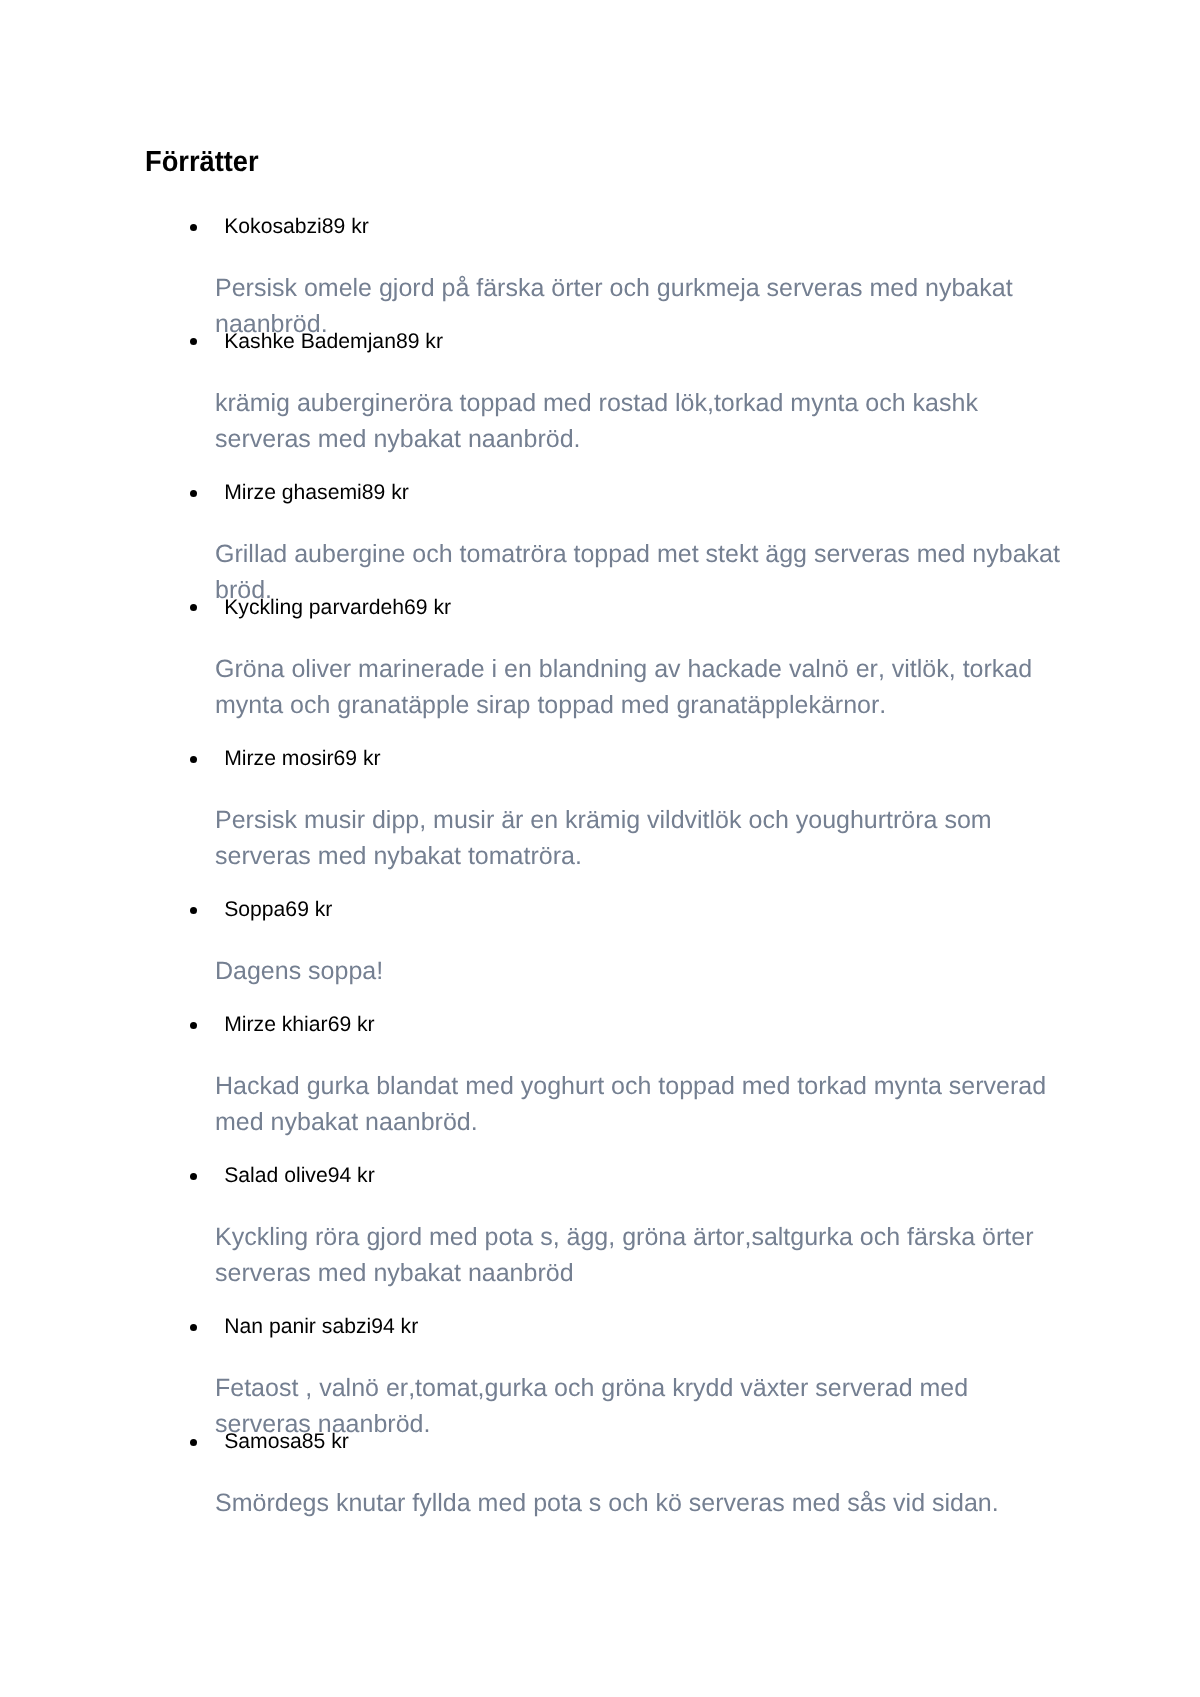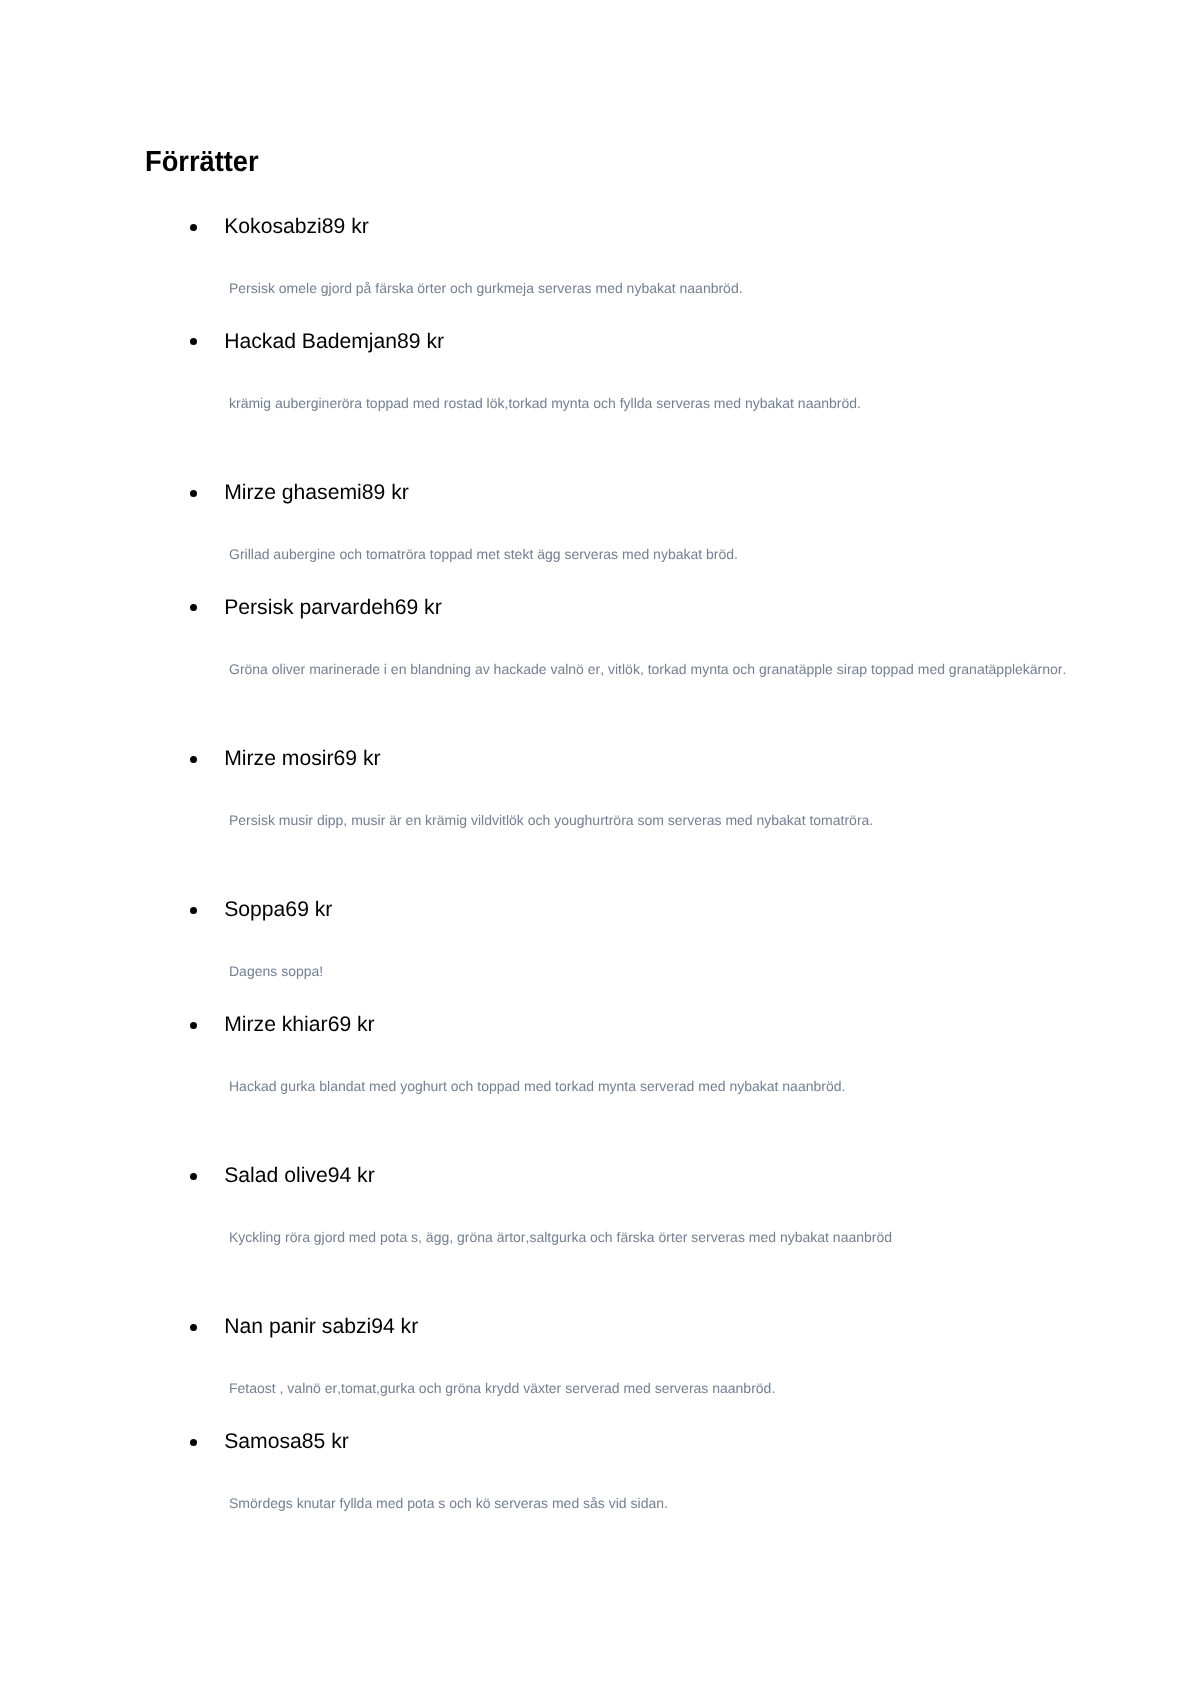--- a/index.html
+++ b/index.html
@@ -81,25 +81,25 @@
     position: absolute;
     left: 217.2px;
     top: -16.8px;
     font-size: 21.17px;
     line-height: 21px;
     color: #000000;
     white-space: nowrap;
   }
   .item-desc {
     position: absolute;
-    left: 222px;
+    left: 208px;
     top: 36.97px;
     width: 845px;
     margin: 0;
-    font-size: 14px;
+    font-size: 25px;
     line-height: 36.06px;
     color: #747f91;
   }
 </style>
 </head>
 <body>
 
 <div class="page">
 
   <h1 class="section-title">Förrätter</h1>
@@ -110,37 +110,37 @@
       <div class="item-row">
         <span class="bullet"></span>
         <span class="item-name">Kokosabzi89 kr</span>
       </div>
       <p class="item-desc">Persisk omele gjord på färska örter och gurkmeja serveras med nybakat naanbröd.</p>
     </li>
 
     <li class="menu-item">
       <div class="item-row">
         <span class="bullet"></span>
-        <span class="item-name">Hackad Bademjan89 kr</span>
+        <span class="item-name">Kashke Bademjan89 kr</span>
       </div>
-      <p class="item-desc">krämig aubergineröra toppad med rostad lök,torkad mynta och fyllda serveras med nybakat naanbröd.</p>
+      <p class="item-desc">krämig aubergineröra toppad med rostad lök,torkad mynta och kashk serveras med nybakat naanbröd.</p>
     </li>
 
     <li class="menu-item">
       <div class="item-row">
         <span class="bullet"></span>
         <span class="item-name">Mirze ghasemi89 kr</span>
       </div>
       <p class="item-desc">Grillad aubergine och tomatröra toppad met stekt ägg serveras med nybakat bröd.</p>
     </li>
 
     <li class="menu-item">
       <div class="item-row">
         <span class="bullet"></span>
-        <span class="item-name">Persisk parvardeh69 kr</span>
+        <span class="item-name">Kyckling parvardeh69 kr</span>
       </div>
       <p class="item-desc">Gröna oliver marinerade i en blandning av hackade valnö er, vitlök, torkad mynta och granatäpple sirap toppad med granatäpplekärnor.</p>
     </li>
 
     <li class="menu-item">
       <div class="item-row">
         <span class="bullet"></span>
         <span class="item-name">Mirze mosir69 kr</span>
       </div>
       <p class="item-desc">Persisk musir dipp, musir är en krämig vildvitlök och youghurtröra som serveras med nybakat tomatröra.</p>

